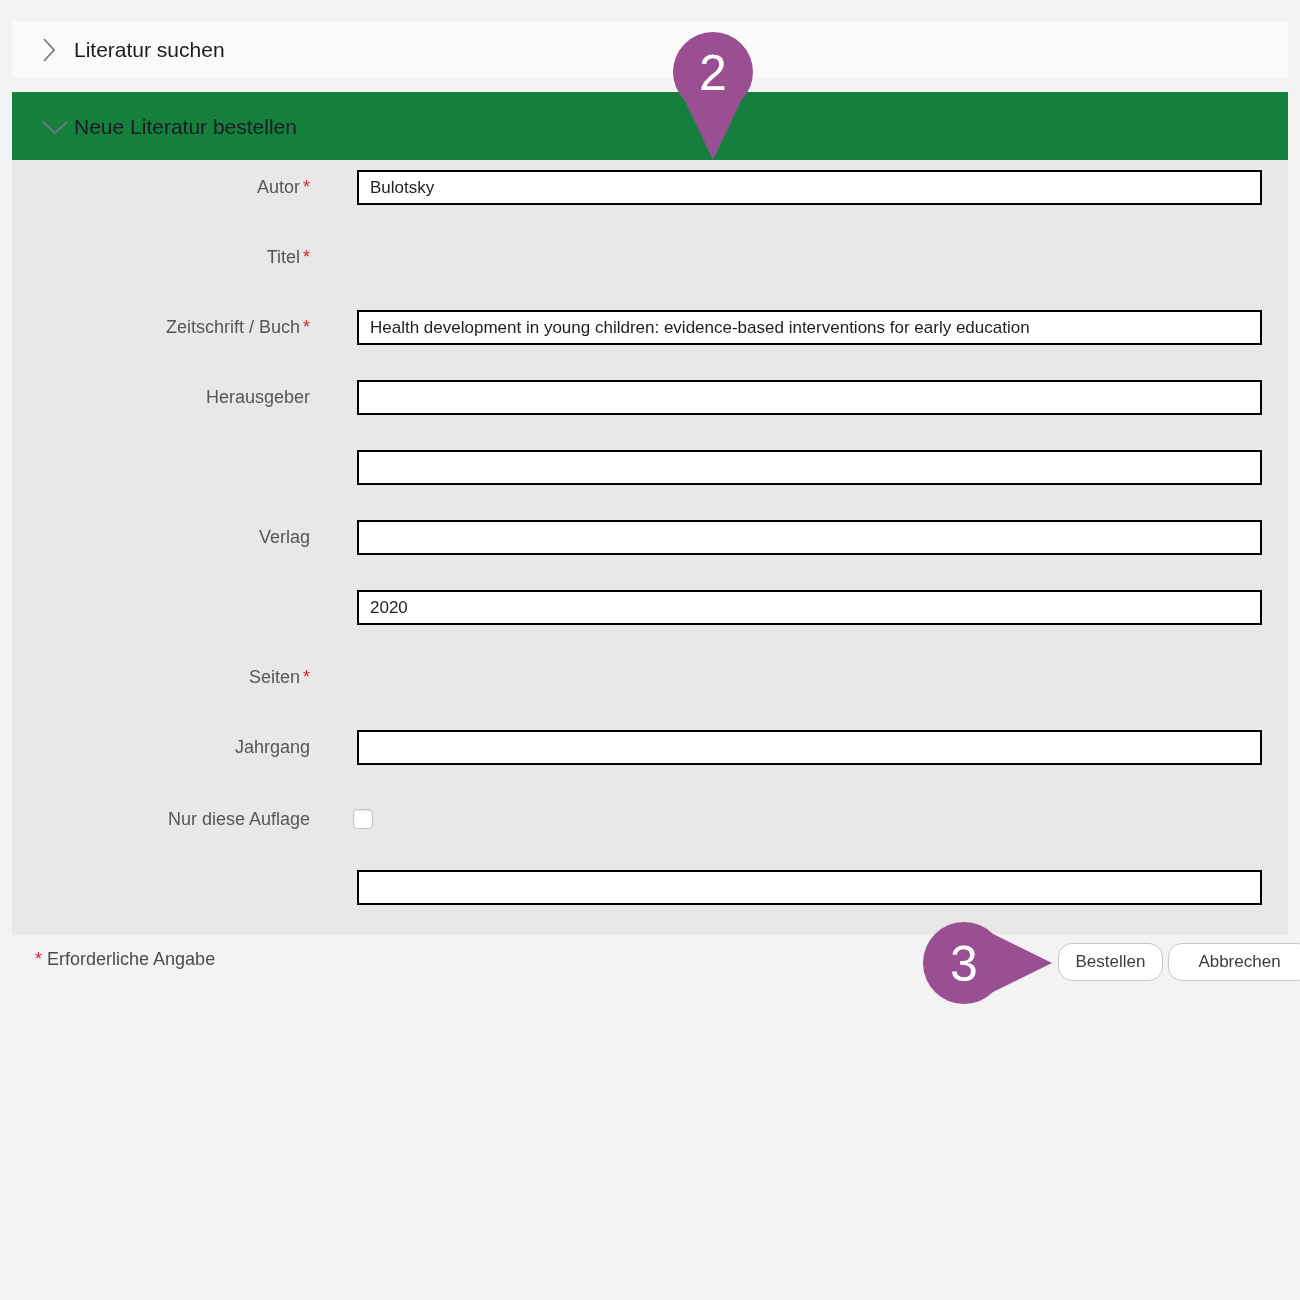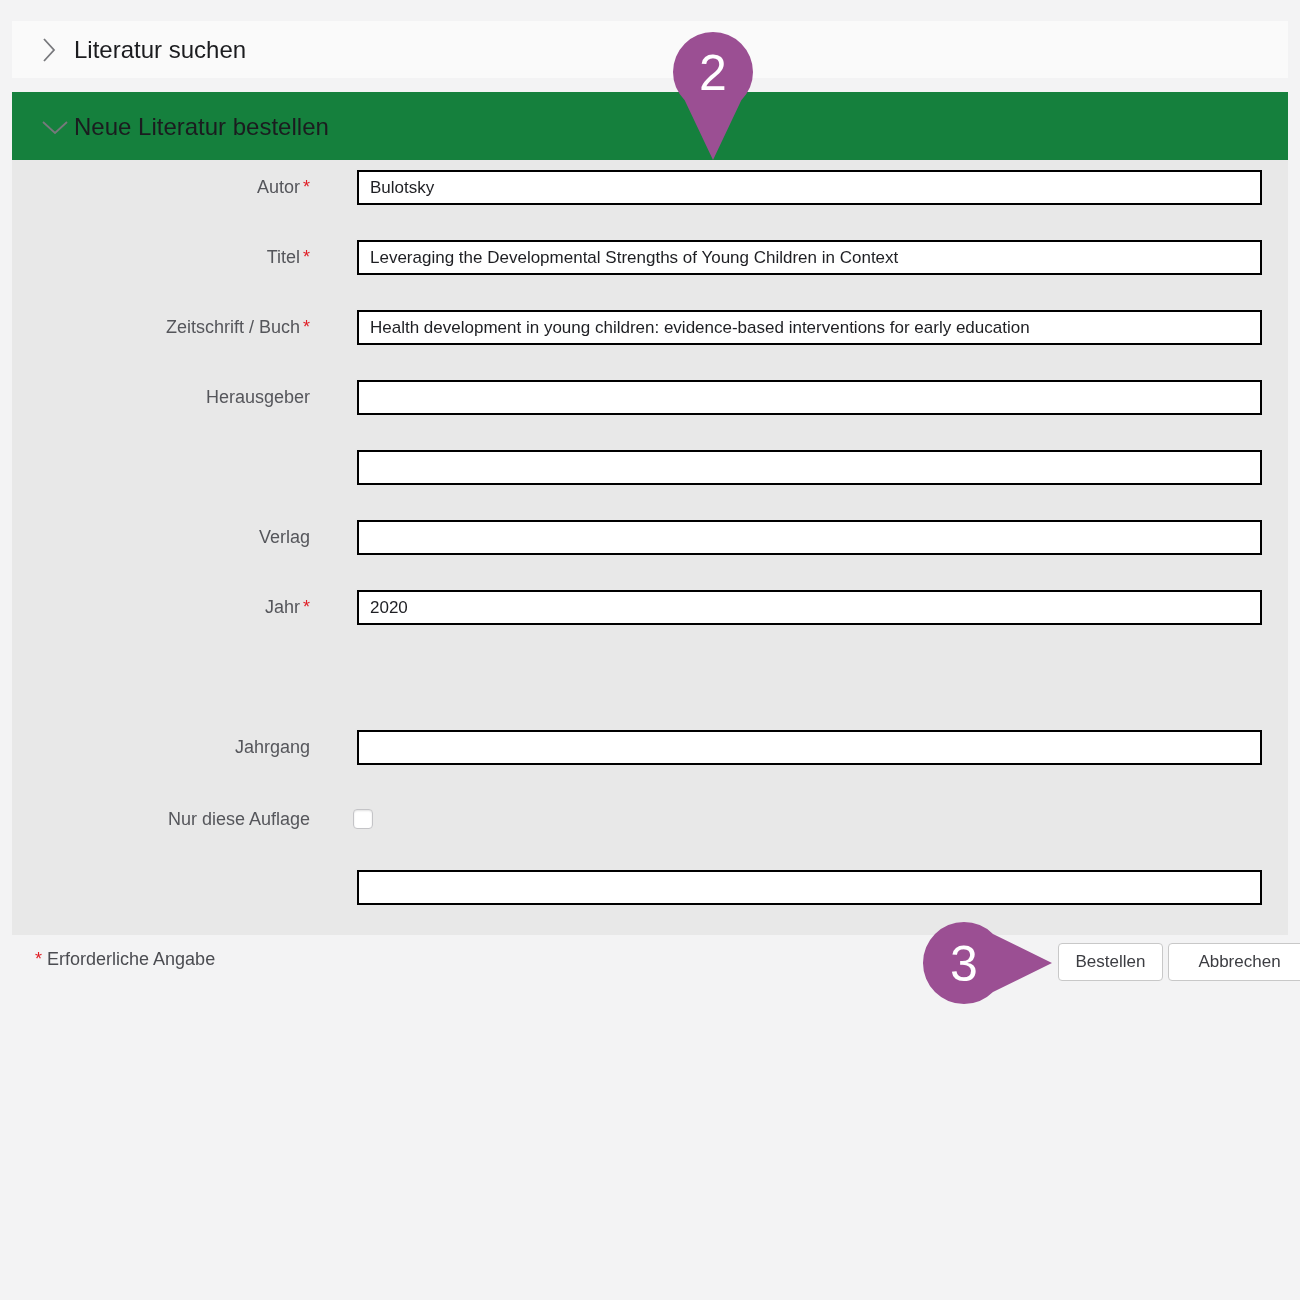--- a/index.html
+++ b/index.html
@@ -14,21 +14,21 @@
 
   
   .acc-bar {
     position:absolute; left:12px; width:1276px;
     display:flex; align-items:center;
     padding-left:28px; cursor:pointer;
   }
   .acc-bar.search { top:21px; height:57px; background:#fafafa; }
   .acc-bar.order  { top:92px; height:70px; background:#15803d; }
   .chev { width:34px; display:flex; align-items:center; justify-content:flex-start; }
-  .acc-label { font-size:24px; color:#1b1c1f; }
+  .acc-label { font-size:21px; color:#1b1c1f; }
 
   
   .panel { position:absolute; left:12px; top:160px; width:1276px; height:775px; background:#e8e8e8; }
 
   .flabel {
     position:absolute; left:12px; width:298px; height:35px;
     text-align:right; font-size:18px; color:#55565b; line-height:35px;
     white-space:nowrap;
   }
   .req { color:#e01e25; margin-left:3px; }
@@ -45,21 +45,21 @@
     box-shadow: inset 0 1px 2px rgba(0,0,0,0.12);
     cursor:pointer;
   }
 
   
   .footnote {
     position:absolute; left:35px; top:949px; font-size:18px; color:#4b4c51;
   }
   .btn {
     position:absolute; top:943px; height:38px;
-    background:#ffffff; border:1px solid #c8c8c8; border-radius:4px;
+    background:#ffffff; border:1px solid #c8c8c8; border-radius:14px;
     font-size:17px; color:#3c3d42; font-family:"Liberation Sans", sans-serif;
     cursor:pointer;
   }
   .btn.order  { left:1058px; width:105px; }
   .btn.cancel { left:1168px; width:143px; }
 
   
   .marker { position:absolute; pointer-events:none; }
   .marker text {
     font-family:"Liberation Sans", sans-serif;
@@ -92,44 +92,43 @@
   <div class="panel"></div>
 
   <div class="flabel" style="top:170px">
     <span>Autor</span><span class="req">*</span>
   </div>
   <input class="finput" style="top: 170px;" type="text" value="Bulotsky">
 
   <div class="flabel" style="top:240px">
     <span>Titel</span><span class="req">*</span>
   </div>
-  <input class="finput" style="top: 240px;" type="text" value="Leveraging the Developmental Strengths of Young Children in Context">
 
   <div class="flabel" style="top:310px">
     <span>Zeitschrift / Buch</span><span class="req">*</span>
   </div>
   <input class="finput" style="top: 310px;" type="text" value="Health development in young children: evidence-based interventions for early education">
 
   <div class="flabel" style="top:380px">
     <span>Herausgeber</span>
   </div>
   <input class="finput" style="top: 380px;" type="text" value="">
 
   <input class="finput" style="top: 450px;" type="text" value="">
 
   <div class="flabel" style="top:520px">
     <span>Verlag</span>
   </div>
   <input class="finput" style="top: 520px;" type="text" value="">
 
-  <div class="flabel" style="top:590px">
-    <span>Jahr</span><span class="req">*</span>
-  </div>
   <input class="finput" style="top: 590px;" type="text" value="2020">
 
+  <div class="flabel" style="top:660px">
+    <span>Seiten</span><span class="req">*</span>
+  </div>
 
   <div class="flabel" style="top:730px">
     <span>Jahrgang</span>
   </div>
   <input class="finput" style="top: 730px;" type="text" value="">
 
   <div class="flabel" style="top:802px">
     <span>Nur diese Auflage</span>
   </div>
   <span class="checkbox"></span>

